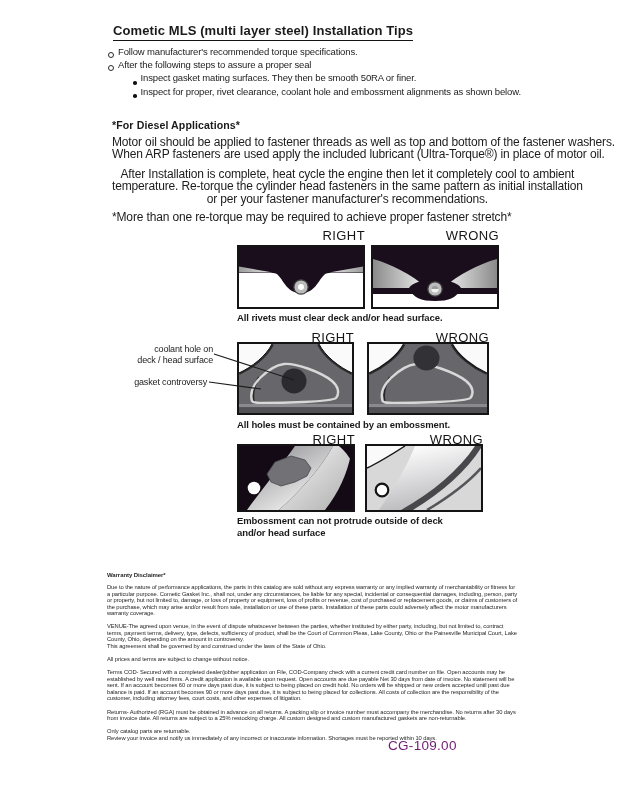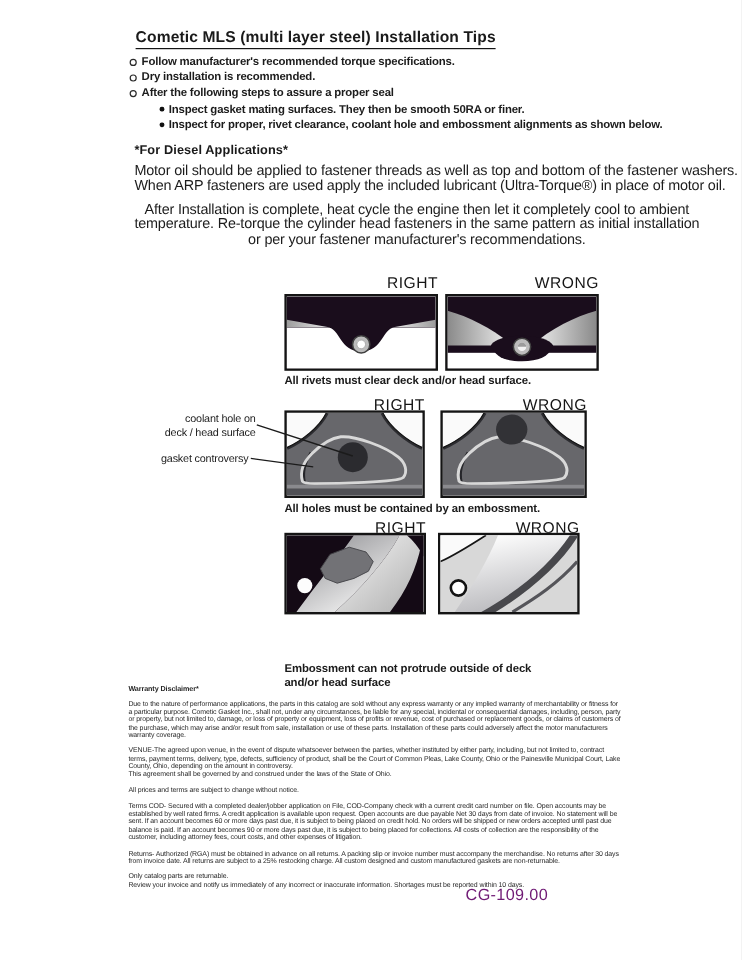--- a/index.html
+++ b/index.html
@@ -5,21 +5,21 @@
   html,body{margin:0;padding:0;background:#e9e9e9;}
   .page{position:relative;width:618px;height:800px;background:#ffffff;margin:0 auto;
         font-family:"Liberation Sans",sans-serif;color:#1a1a1a;overflow:hidden;}
   .ml{white-space:pre-line;}
 
   .title{position:absolute;left:113px;top:23px;font-size:13px;font-weight:bold;
          border-bottom:1.6px solid #141414;padding-bottom:2px;letter-spacing:.1px;}
 
   .bullets{position:absolute;left:108px;top:45px;font-size:9.5px;line-height:13.2px;
            letter-spacing:-.15px;color:#1c1c1c;}
-  .brow{display:flex;align-items:flex-start;font-weight:bold;}
+  .brow{display:flex;align-items:flex-end;}
   .brow .bm{flex:0 0 auto;width:4px;height:4px;border:1px solid #2a2a2a;border-radius:50%;
             margin:4px 4px 0 0;}
   .brow.sub{margin-left:25px;}
   .brow.sub .bm{width:3.6px;height:3.6px;background:#111;border:none;margin:4.5px 4px 0 0;}
 
   .h2{position:absolute;left:112px;top:119px;font-size:10.6px;font-weight:bold;letter-spacing:.1px;}
   .para{position:absolute;left:112px;font-size:12px;line-height:12.4px;letter-spacing:-.15px;color:#1c1c1c;}
   #para1{top:136px;}
   #para2{top:168px;text-align:center;}
   #retorque{top:211px;}
@@ -43,24 +43,20 @@
 <body>
 
 <div class="page">
 
   <div class="title">Cometic MLS (multi layer steel) Installation Tips</div>
 
   <div class="bullets">
     <div class="brow">
       <span class="bm"></span>
       <span>Follow manufacturer's recommended torque specifications.</span>
-    </div>
-    <div class="brow">
-      <span class="bm"></span>
-      <span>Dry installation is recommended.</span>
     </div>
     <div class="brow">
       <span class="bm"></span>
       <span>After the following steps to assure a proper seal</span>
     </div>
     <div class="brow sub">
       <span class="bm"></span>
       <span>Inspect gasket mating surfaces.  They then be smooth 50RA or finer.</span>
     </div>
     <div class="brow sub">
@@ -68,20 +64,21 @@
       <span>Inspect for proper, rivet clearance, coolant hole and embossment alignments as shown below.</span>
     </div>
   </div>
 
   <div class="h2">*For Diesel Applications*</div>
   <div class="para ml" id="para1">Motor oil should be applied to fastener threads as well as top and bottom of the fastener washers.
 When ARP fasteners are used apply the included lubricant (Ultra-Torque®) in place of motor oil.</div>
   <div class="para ml" id="para2">After Installation is complete, heat cycle the engine then let it completely cool to ambient
 temperature. Re-torque the cylinder head fasteners in the same pattern as initial installation
 or per your fastener manufacturer's recommendations.</div>
+  <div class="para" id="retorque">*More than one re-torque may be required to achieve proper fastener stretch*</div>
 
   <div class="dlabel" style="left:237px;top:228px;width:128px;">RIGHT</div>
   <div class="dlabel" style="left:371px;top:228px;width:128px;">WRONG</div>
 
   <div class="dbox" style="left:237px;top:245px;width:128px;height:64px;">
     <svg viewBox="0 0 124 60" preserveAspectRatio="none">
       <defs>
         <linearGradient id="p1l" x1="0" y1="0" x2="1" y2="0">
           <stop offset="0" stop-color="#9c9c9c"></stop>
             <stop offset="1" stop-color="#e8e8e8"></stop>
@@ -203,21 +200,21 @@
       <rect x="0" y="0" width="114" height="64" fill="#d8d8d8"></rect>
       <path d="M0,0 L38,0 C24,9 11,17 0,22 Z" fill="#fafafa"></path>
       <path d="M38,0 C24,9 11,17 0,22" stroke="#161616" stroke-width="1.4" fill="none"></path>
       <path d="M48,0 L108,0 C92,24 66,46 34,64 L12,64 C26,44 40,20 48,0 Z" fill="url(#g3c)"></path>
       <path d="M108,0 C92,24 66,46 34,64 L46,64 C76,46 100,24 114,2 L114,0 L108,0 Z" fill="#48484c"></path>
       <path d="M114,22 C98,40 80,52 60,64" stroke="#55555a" stroke-width="2.6" fill="none"></path>
       <circle cx="15" cy="44" r="6.3" fill="#ffffff" stroke="#131313" stroke-width="2.2"></circle>
     </svg>
   </div>
 
-  <div class="dcap ml" style="left:237px;top:515px;margin-top:37px;">Embossment can not protrude outside of deck
+  <div class="dcap ml" style="left:237px;top:515px;">Embossment can not protrude outside of deck
 and/or head surface</div>
 
   <svg id="callout-lines" width="618" height="800">
     <line x1="214" y1="354" x2="294" y2="380" stroke="#1b1b1b" stroke-width="1.1"></line>
     <line x1="209" y1="382" x2="261" y2="389" stroke="#1b1b1b" stroke-width="1.1"></line>
   </svg>
 
   <div class="disc">
     <p class="dh">Warranty Disclaimer*</p>
     <p class="ml">Due to the nature of performance applications, the parts in this catalog are sold without any express warranty or any implied warranty of merchantability or fitness for a particular purpose.  Cometic Gasket Inc., shall not, under any circumstances, be liable for any special, incidental or consequential damages, including, person, party or property, but not limited to, damage, or loss of property or equipment, loss of profits or revenue, cost of purchased or replacement goods, or claims of customers of the purchase, which may arise and/or result from sale, installation or use of these parts.  Installation of these parts could adversely affect the motor manufacturers warranty coverage.</p>

